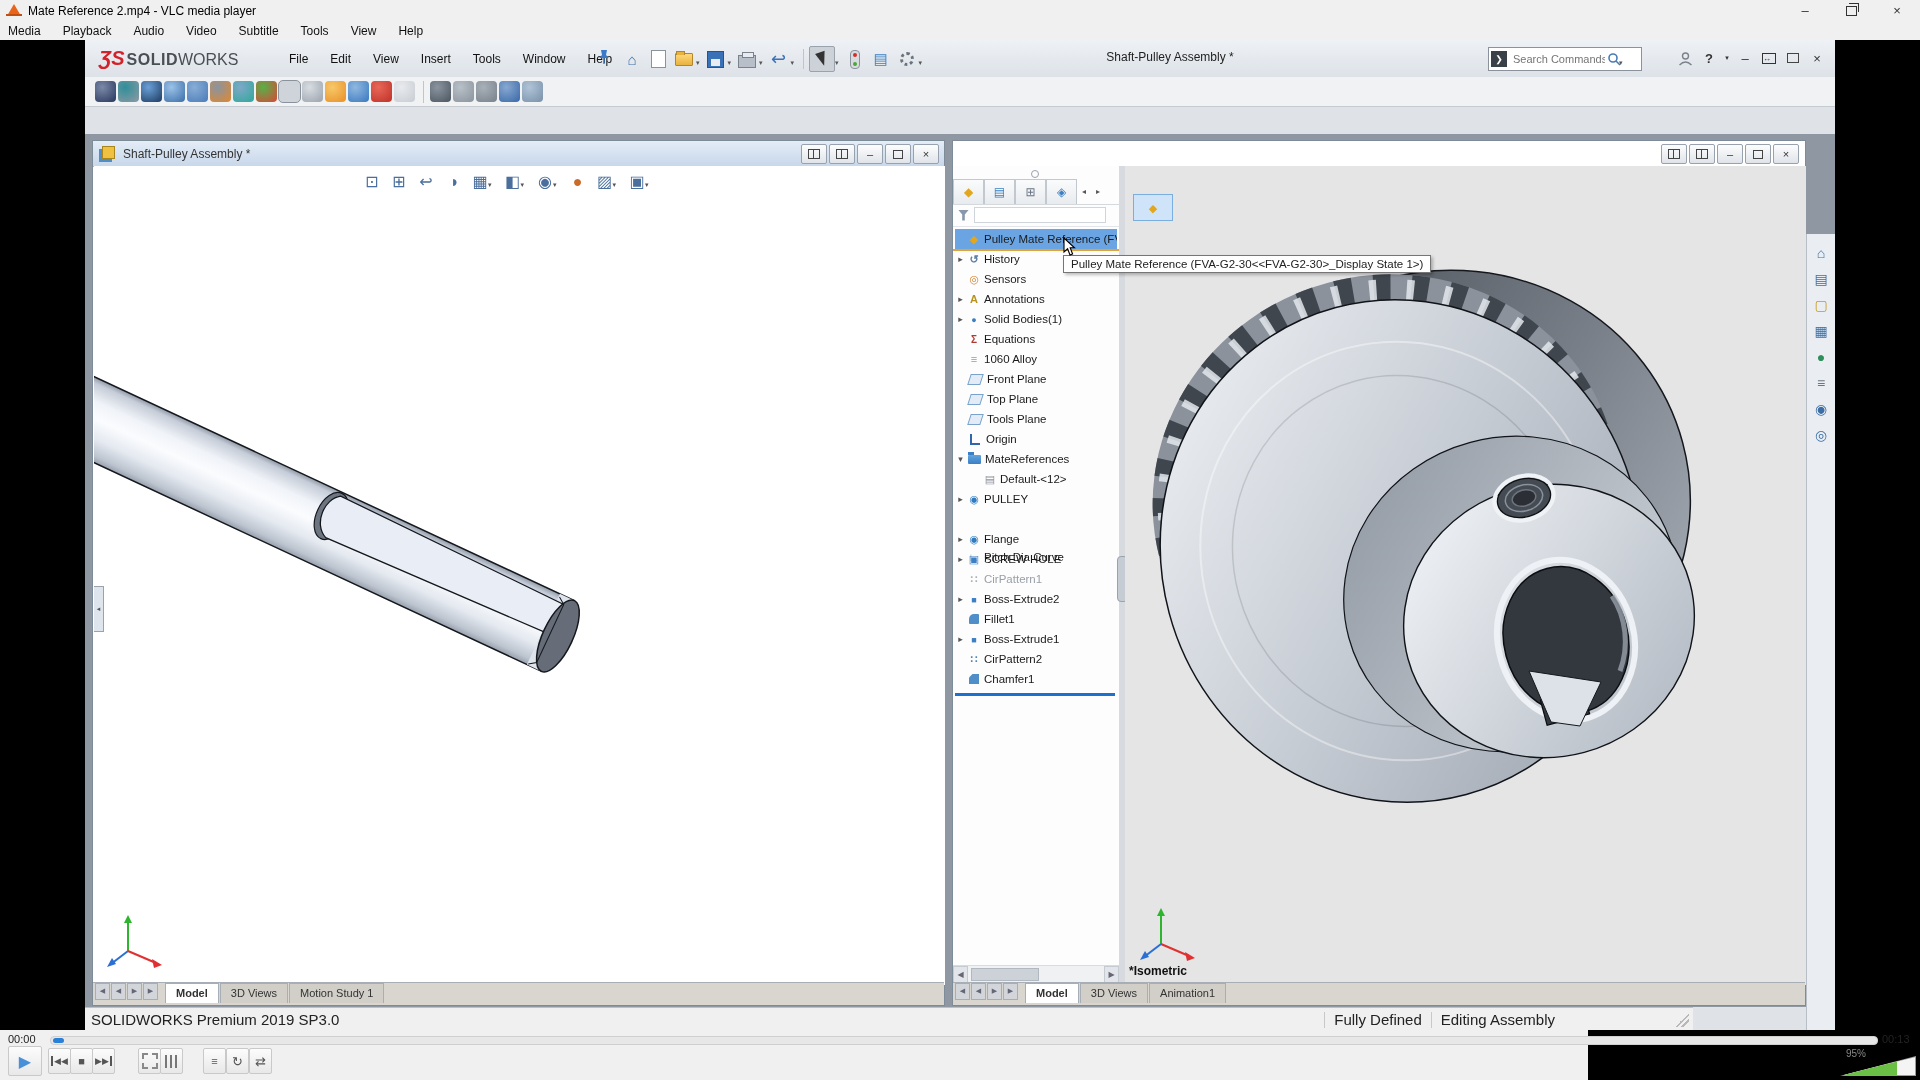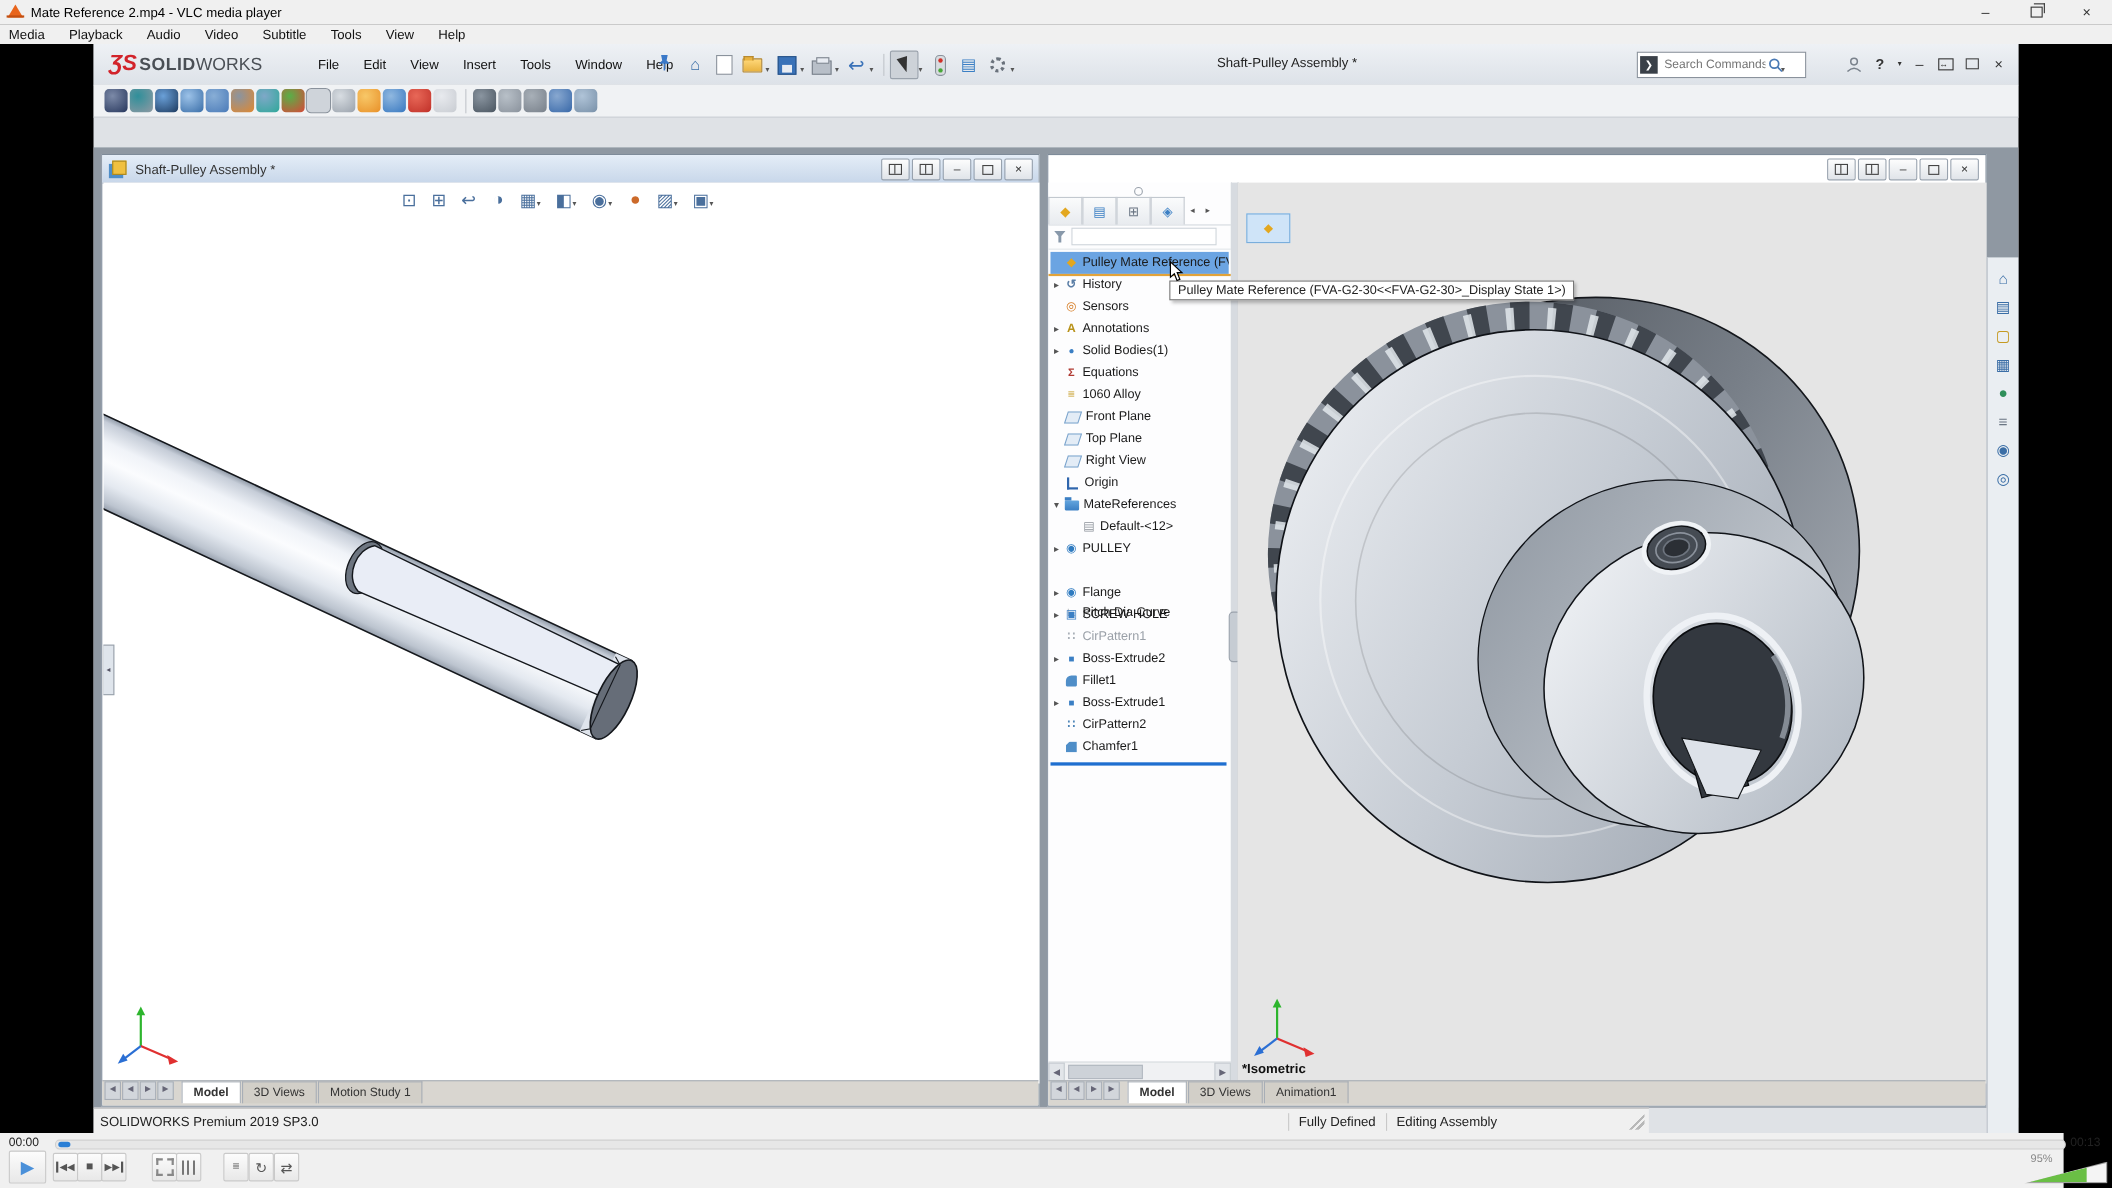--- a/index.html
+++ b/index.html
@@ -129,30 +129,30 @@
   .dtab.active{background:#fff;font-weight:bold;}
   
   #tooltip{position:absolute;background:#fff;border:1px solid #767676;box-shadow:2px 2px 3px rgba(0,0,0,.25);font-size:11.5px;color:#222;padding:2px 7px;white-space:nowrap;z-index:60;}
   #cursor{position:absolute;z-index:61;}
   
   #ctx-btn{position:absolute;background:#cfe4f8;border:1px solid #7aaedc;width:38px;height:25px;display:flex;align-items:center;justify-content:center;}
   
   #taskpane{left:1721px;top:100px;width:29px;height:866px;background:#eaeef2;border-left:1px solid #b8bec6;display:flex;flex-direction:column;align-items:center;padding-top:8px;box-sizing:border-box;}
   .tpicon{width:22px;height:22px;margin-bottom:4px;display:flex;align-items:center;justify-content:center;font-size:14px;color:#3b6ea6;}
   
-  #sw-status{left:0;top:967px;width:1414px;height:23px;background:#f0f0f0;border-top:1px solid #c0c0c0;display:flex;align-items:center;font-size:12px;color:#222;}
+  #sw-status{left:0;top:967px;width:1608px;height:23px;background:#f0f0f0;border-top:1px solid #c0c0c0;display:flex;align-items:center;font-size:15px;color:#222;}
   #status-left{margin-left:6px;}
   #status-spacer{flex:1;}
   .ssep{width:1px;height:16px;background:#c8c8c8;margin:0 9px;}
   #status-grip{width:14px;height:14px;margin:0 4px 0 10px;background:linear-gradient(135deg,transparent 50%,#b8b8b8 50%,#b8b8b8 60%,transparent 60%,transparent 70%,#b8b8b8 70%,#b8b8b8 80%,transparent 80%);}
   
   #lw-collapse{position:absolute;left:-1px;top:420px;width:9px;height:44px;background:#dfe5ec;border:1px solid #9aa2ac;font-size:7px;color:#556;display:flex;align-items:center;justify-content:center;}
   #iso-label{position:absolute;font-size:12px;font-weight:bold;color:#111;}
   
-  #vlc-bottom{left:0;top:1030px;width:1876px;height:50px;background:#f0f0f0;}
+  #vlc-bottom{left:0;top:1030px;width:1588px;height:50px;background:#f0f0f0;}
   #time-elapsed{left:8px;top:3px;font-size:11px;color:#222;}
   #time-total{left:1882px;top:3px;font-size:11px;color:#222;}
   #seek-track{left:50px;top:6px;width:1826px;height:7px;background:#e7e7e7;border:1px solid #cfcfcf;border-radius:4px;}
   #seek-pos{left:2px;top:1px;width:11px;height:5px;background:#2a7fd6;border-radius:3px;}
   .pbtn{position:absolute;height:24px;background:linear-gradient(#fcfcfc,#e8e8e8);border:1px solid #c9c9c9;border-radius:2px;color:#555;display:flex;align-items:center;justify-content:center;font-size:11px;}
   #play-btn{left:8px;top:16px;width:32px;height:28px;font-size:16px;color:#4a90d9;}
   .fsq{width:12px;height:12px;border:2px dashed #888;}
   .eqbars{width:13px;height:13px;background:repeating-linear-gradient(90deg,#777 0 2px,transparent 2px 5px);}
   #vol-label{left:1846px;top:18px;font-size:10px;color:#888;}
   #vol-wedge{left:1840px;top:26px;width:76px;height:20px;clip-path:polygon(0 100%,100% 0,100% 100%);background:#9a9a9a;}
@@ -482,21 +482,21 @@
                 <span class="tlabel">Front Plane</span>
               </div>
               <div class="trow" style="top: 163px;">
                 <span class="tarrow"></span>
                 <span class="ic ic-plane"></span>
                 <span class="tlabel">Top Plane</span>
               </div>
               <div class="trow" style="top: 183px;">
                 <span class="tarrow"></span>
                 <span class="ic ic-plane"></span>
-                <span class="tlabel">Right View</span>
+                <span class="tlabel">Tools Plane</span>
               </div>
               <div class="trow" style="top: 203px;">
                 <span class="tarrow"></span>
                 <span class="ic ic-origin"></span>
                 <span class="tlabel">Origin</span>
               </div>
               <div class="trow" style="top: 223px;">
                 <span class="tarrow">▾</span>
                 <span class="ic ic-folder"></span>
                 <span class="tlabel">MateReferences</span>

